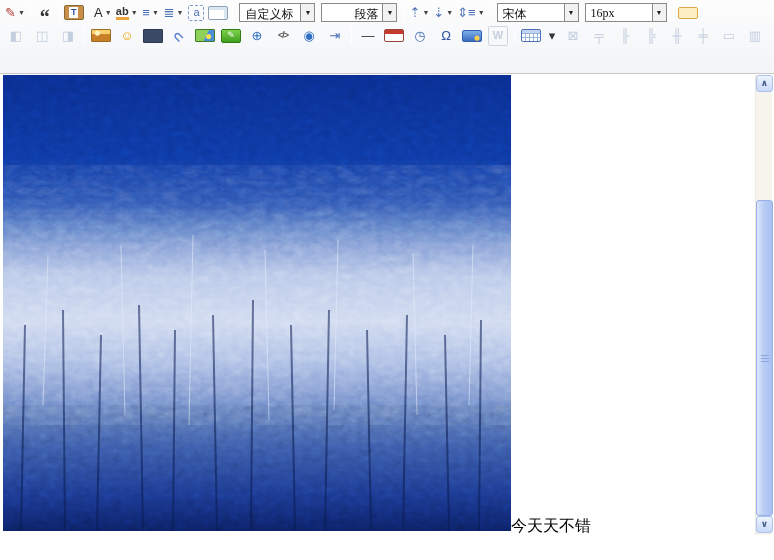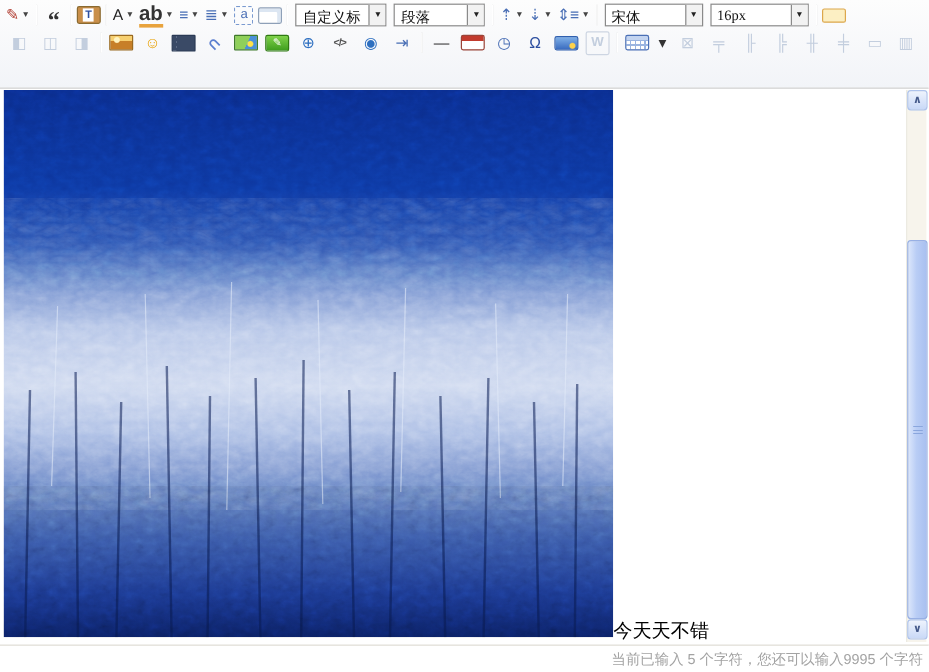--- a/index.html
+++ b/index.html
@@ -26,21 +26,21 @@
   .combo .arrow { width: 14px; border-left: 1px solid #8a8a8a; background: #f2f2f2;
     display: flex; align-items: center; justify-content: center; font-size: 7px; color:#222; }
 
   
   .g-quote { font-family: "Liberation Serif", serif; font-weight: bold; font-size: 20px;
     color:#333; padding-top: 8px; }
   .g-clip { width: 14px; height: 15px; background: #c98f4a; border: 1px solid #8a6a30;
     border-radius: 2px; font-size: 9px; font-weight: bold; color: #2d4fa0;
     display:flex; align-items:center; justify-content:center; }
   .g-clip .inner { background:#fff; width: 9px; height: 11px; text-align:center; line-height:11px; }
-  .g-hl .hl-u { border-bottom: 3px solid #e8a33d; font-size: 17px; font-weight: bold; }
+  .g-hl .hl-u { border-bottom: 3px solid #e8a33d; font-size: 11px; font-weight: bold; }
   .box-dash { border: 1px dashed #7a9ad0 !important; color: #4a6fb5; font-size: 11px;
     min-width: 16px !important; height: 16px !important; margin: 0 3px !important; }
   .g-page { width: 12px; height: 14px; background: #fff; border: 1px solid #8ea0b8;
     box-shadow: inset -3px 3px 0 #dce6f2; }
   .g-monitor { width: 16px; height: 12px; border: 2px solid #44557a; border-radius: 2px;
     background: linear-gradient(135deg,#8ec0f0,#2d5fae); }
   .g-pic { width: 16px; height: 13px; border: 1px solid #9a6a20; border-radius: 1px;
     background: radial-gradient(circle at 30% 30%, #fff3c0 2px, transparent 3px),
       linear-gradient(180deg,#f7d070 40%,#c77f28 41%); }
   .g-film { width: 13px; height: 14px; background: #3a4a66; border-radius: 1px;
@@ -136,21 +136,21 @@
         <span class="tb-btn box-dash">
           <span>a</span>
         </span>
         <span class="tb-btn g-page"></span>
         <span class="sep"></span>
         <span class="combo">
           <span class="val" style="width: 60px;">自定义标题</span>
           <span class="arrow">▼</span>
         </span>
         <span class="combo">
-          <span class="val" style="width: 60px;">段落</span>
+          <span class="val" style="width: 60px; text-align: right;">段落</span>
           <span class="arrow">▼</span>
         </span>
         <span class="sep"></span>
         <span class="tb-btn" style="color: rgb(74, 111, 181);">
           <span>⇡</span>
           <span class="dd">▼</span>
         </span>
         <span class="tb-btn" style="color: rgb(74, 111, 181);">
           <span>⇣</span>
           <span class="dd">▼</span>
@@ -319,17 +319,14 @@
       </div>
       <div class="sb-thumb">
         <div class="sb-grip"></div>
       </div>
       <div class="sb-btn sb-down">
         <span>∨</span>
       </div>
     </div>
   </div>
 
-  <div class="statusbar">
-    <span class="txt">当前已输入 5 个字符，您还可以输入9995 个字符</span>
-  </div>
 
 </div>
 
 </body></html>

